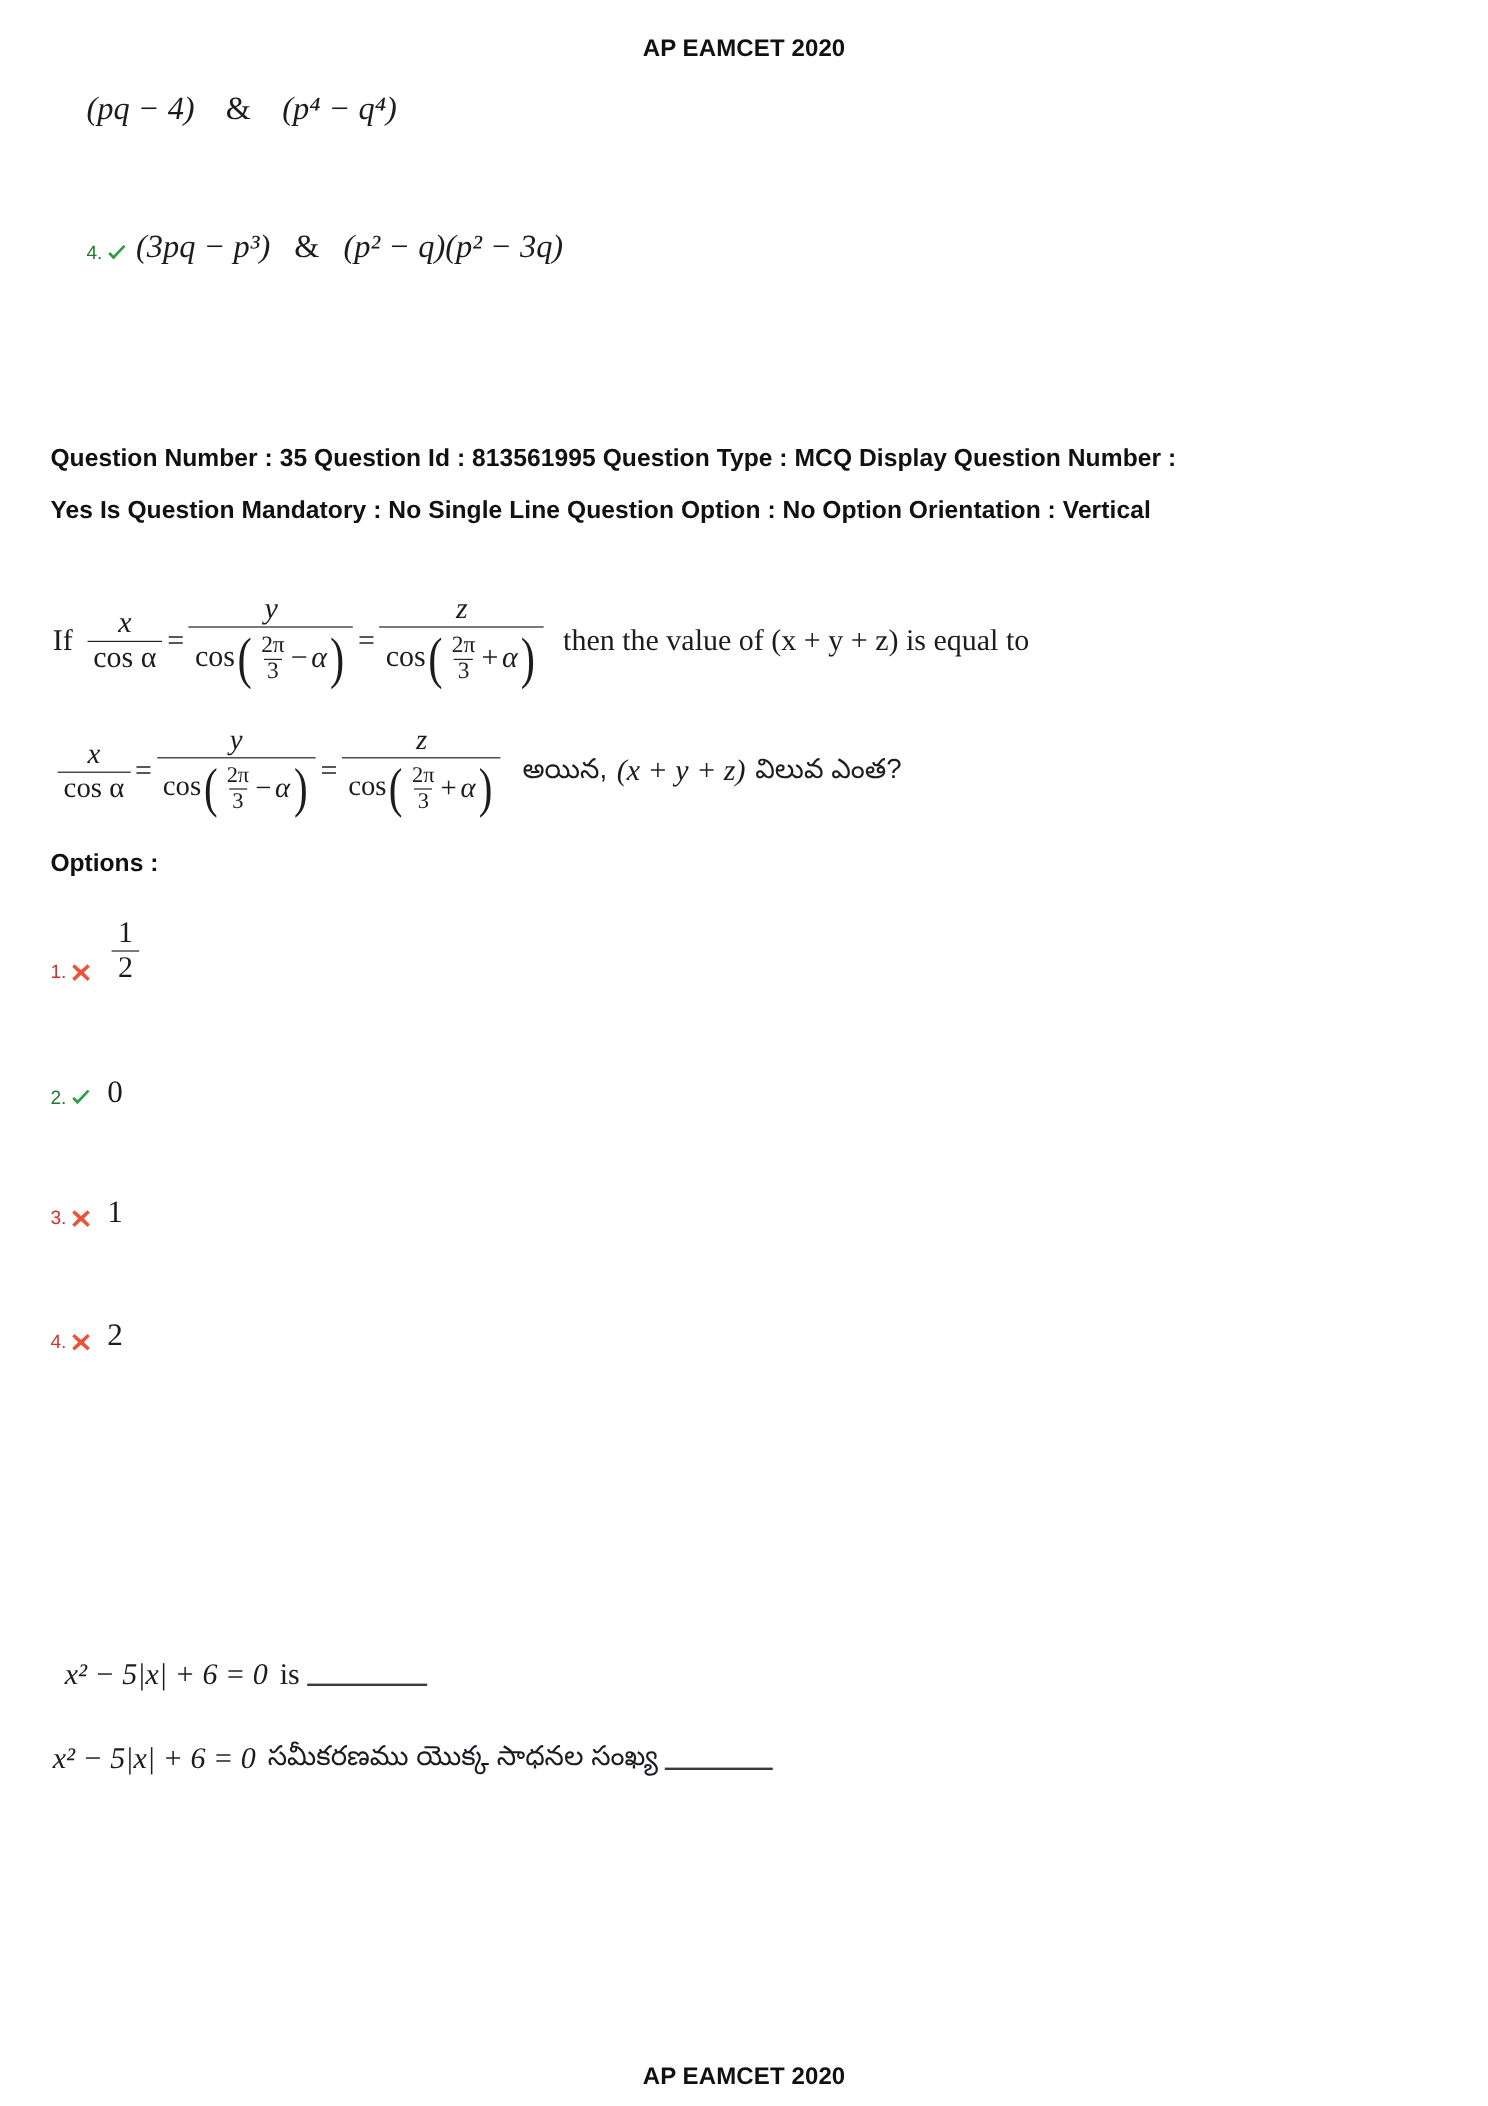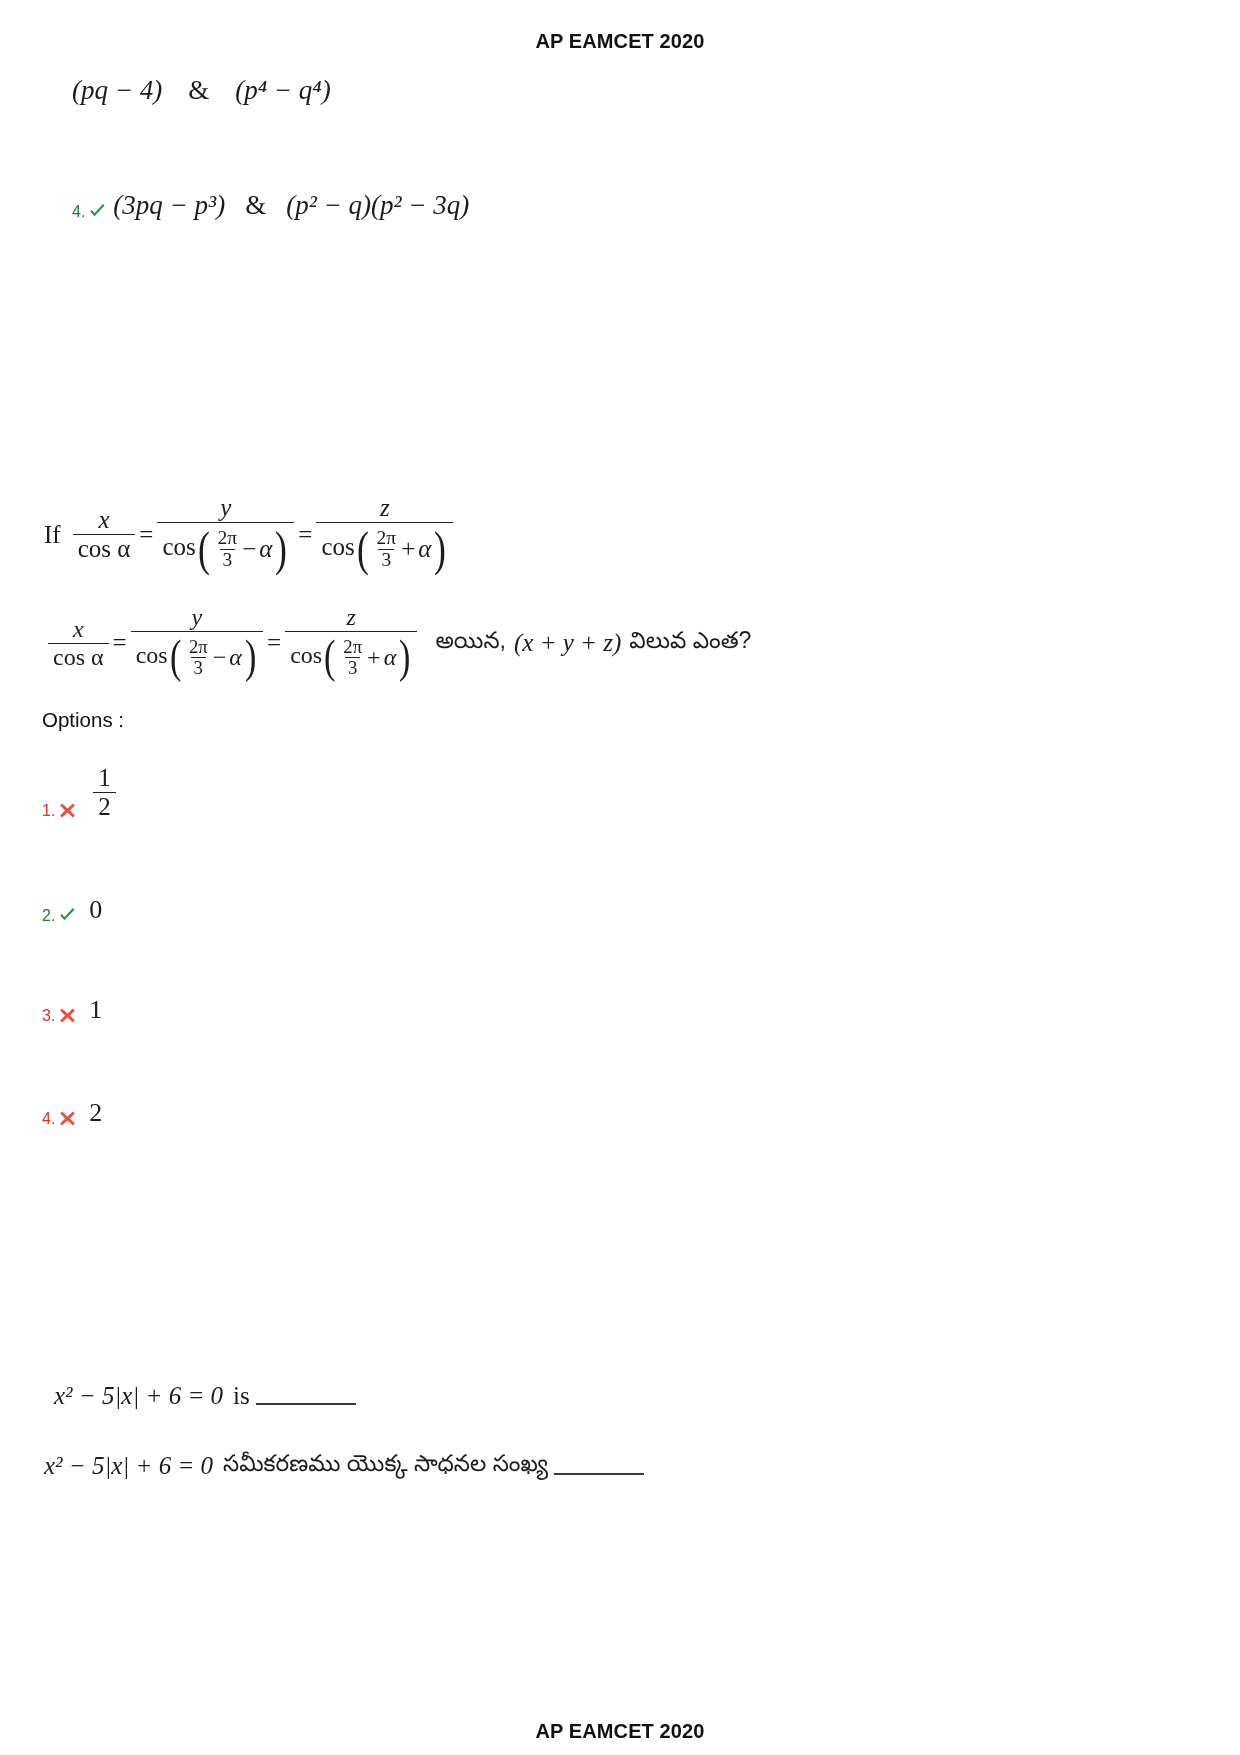--- a/index.html
+++ b/index.html
@@ -154,21 +154,21 @@
   .telugu {
     font-family: "Liberation Sans", "DejaVu Sans", sans-serif;
     font-size: 23px;
     color: #1b1b20;
   }
 
   .options-label {
     position: absolute;
     left: 42px;
     font-family: "Liberation Sans", sans-serif;
-    font-weight: normal;
+    font-weight: bold;
     font-size: 20.5px;
     color: #111;
   }
 
   .option-row {
     position: absolute;
     left: 42px;
     display: flex;
     align-items: flex-end;
     height: 30px;
@@ -209,20 +209,21 @@
     <span class="mark">
       <svg width="19" height="19" viewBox="0 0 19 19" aria-hidden="true">
         <path d="M2.2 9.6 L6.6 14.2 L16.6 3.4 L14.9 2.1 L6.6 10.9 L3.8 8.1 Z" fill="#2a9d3f"></path>
       </svg>
     </span>
     <span class="mi"><span>(</span><span>3pq − p³</span><span>)</span></span>
     <span class="amp mo">&amp;</span>
     <span class="mi">(p² − q)(p² − 3q)</span>
   </div>
 
+  <div class="qmeta" style="top:360px;">Question Number : 35 Question Id : 813561995 Question Type : MCQ Display Question Number : Yes Is Question Mandatory : No Single Line Question Option : No Option Orientation : Vertical</div>
 
   <div class="qbody" style="top:495px;">
     <div class="qline">
       <span class="txt">If</span>
       <span style="width:8px"></span>
 
       <span class="frac math" style="font-size:25px">
         <span class="num mi">x</span>
         <span class="den mo">cos α</span>
       </span>
@@ -261,20 +262,21 @@
                 </span>
                 <span class="mo">+</span>
                 <span class="mi" style="margin-left:3px">α</span>
               </span>
               <span class="pr">)</span>
             </span>
         </span>
       </span>
 
       <span style="width:12px"></span>
+      <span class="txt">then the value of (x + y + z) is equal to</span>
     </div>
   </div>
 
   <div class="qbody" style="top:605px;">
     <div class="qline">
       <span class="frac math" style="font-size:24px">
         <span class="num mi">x</span>
         <span class="den mo">cos α</span>
       </span>
 

